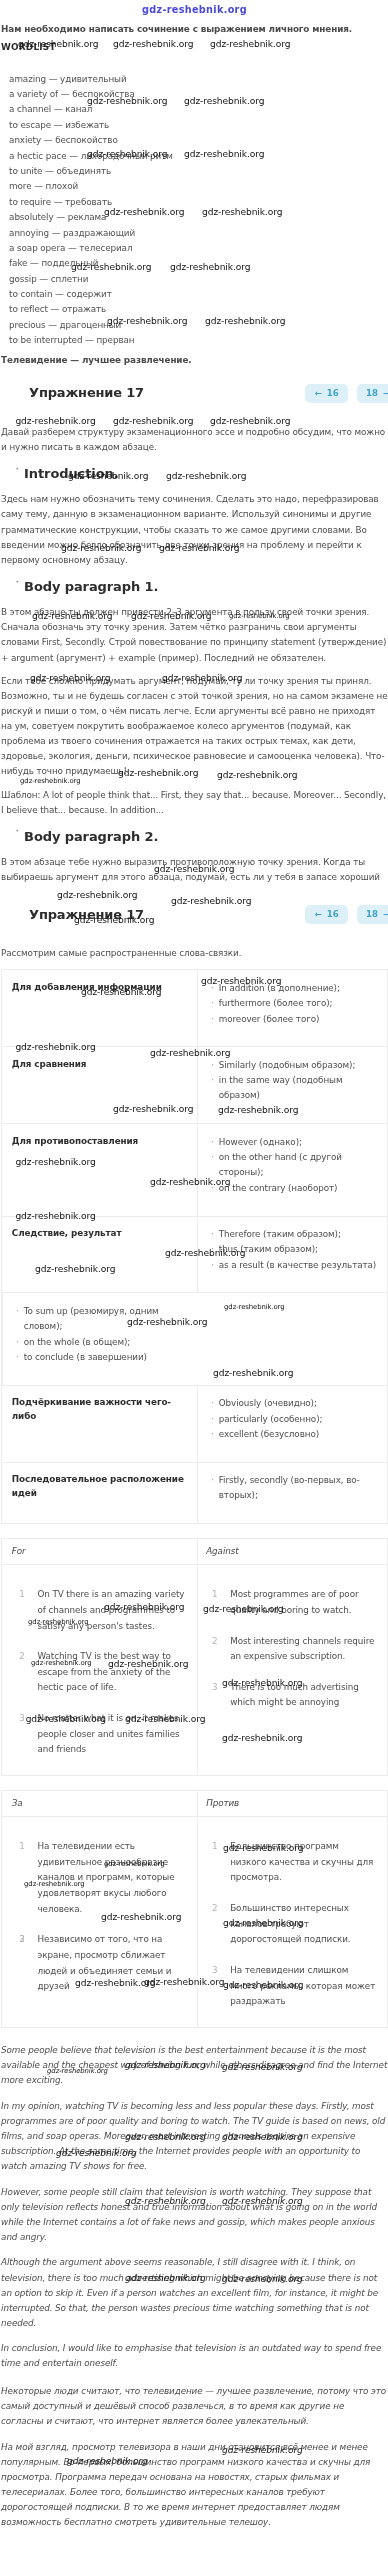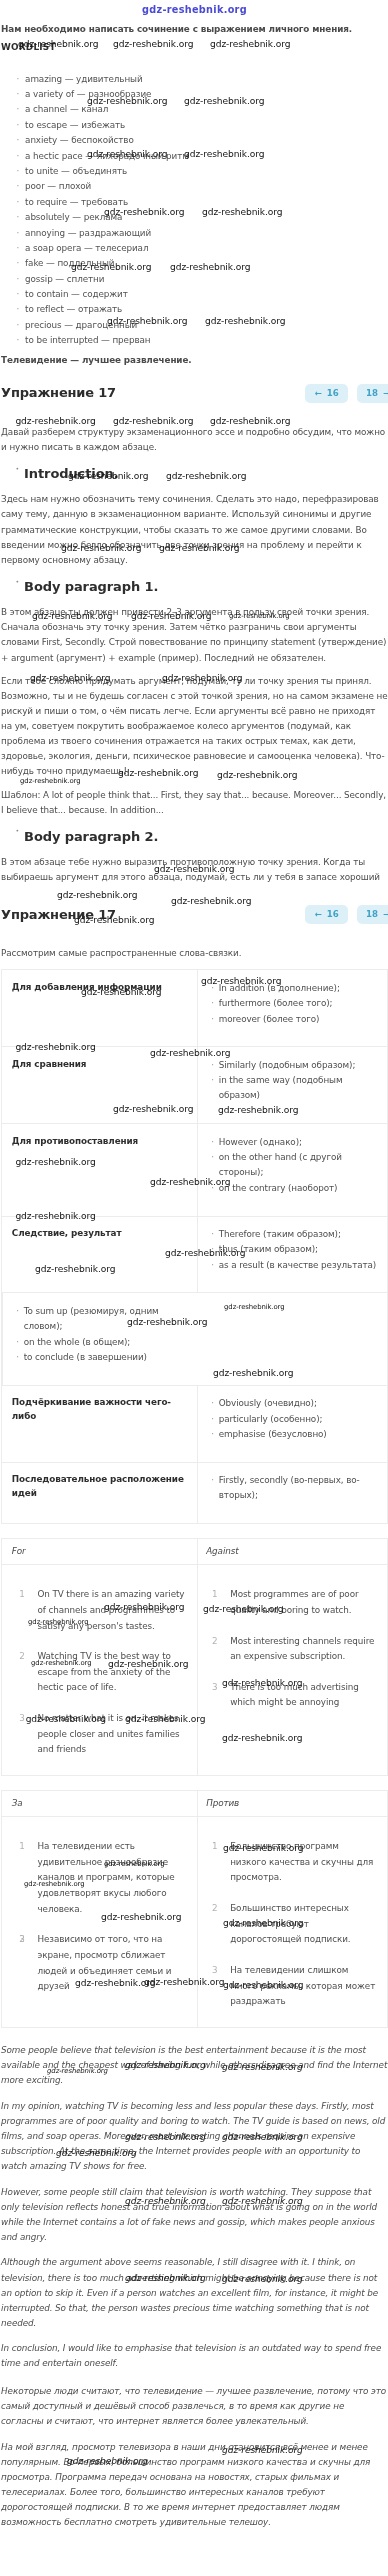--- a/index.html
+++ b/index.html
@@ -10,25 +10,25 @@
     color:#4d4d4d; font-size:8.8px; line-height:1.72; letter-spacing:-0.1px;
   }
   .page { width:389px; padding:0 1.1px; position:relative; }
   .wm-host { position:relative; }
   .wm { position:absolute; white-space:nowrap; color:#141414; font-size:9.1px; font-weight:500; line-height:1; z-index:3; pointer-events:none; }
   .wm.sm { font-size:6.9px; }
   .wm-top { text-align:center; color:#4a4ad4; font-weight:700; font-size:9.7px; padding:1.7px 0 1.1px; letter-spacing:0.3px; }
   .task-line { margin:2.3px 0 3.4px; color:#4a4a4a;font-weight:bold; }
   .wordlist-title { font-size:8.9px; font-weight:700; color:#2e2e2e; letter-spacing:0.2px; margin:1.1px 0 16px; }
   ul.wordlist { list-style:none; }
-  ul.wordlist li { position:relative; padding-left:24px; height:15.4px; line-height:15.4px; color:#525252; }
+  ul.wordlist li { position:relative; padding-left:8px; height:15.4px; line-height:15.4px; color:#525252; }
   ul.wordlist li::before { content:"·"; position:absolute; left:15.4px; color:#9a9a9a; }
   .closing { margin-top:4.6px; }
   .ex-header { display:flex; align-items:center; justify-content:space-between; padding:10.3px 0 3.4px; margin-bottom:17px; }
-  .ex-header h1 { font-size:13px; font-weight:700; color:#2d2d2d; letter-spacing:-0.2px; white-space:nowrap; }
+  .ex-header h1 { font-size:13px; font-weight:700; color:#2d2d2d; letter-spacing:-0.2px; white-space:nowrap;padding-left:28px; }
   .nav { display:flex; gap:9.1px; margin-right:-11.4px; }
   .nav-btn { display:flex; align-items:center; gap:5.1px; border:none; cursor:pointer;
     background:#def0f7; color:#3fa2c7; font-family:inherit; font-size:8.6px; font-weight:600;
     padding:5.1px 9.1px; border-radius:5.1px; line-height:1; }
   .nav-btn .arr { font-size:8.6px; }
   .body-p { margin:0 0 8px; color:#4d4d4d; }
   .bullet-h { position:relative; padding-left:23px; margin:4.6px 0 6.9px; }
   .bullet-h::before { content:"•"; position:absolute; left:14.3px; top:0.6px; color:#8d8d8d; font-size:6.3px; }
   .bullet-h h3 { display:inline; font-size:13px; font-weight:700; color:#2e2e2e; }
   .tmpl b { color:#2e2e2e; font-weight:700; }
@@ -55,27 +55,27 @@
 <body>
 
 <div class="page">
 
   <section class="wm-host" id="wm-intro">
     <div class="wm-top">gdz-reshebnik.org</div>
     <p class="task-line">Нам необходимо написать сочинение с выражением личного мнения.</p>
     <h2 class="wordlist-title">WORDLIST</h2>
     <ul class="wordlist" id="wordlist">
         <li>amazing — удивительный</li>
-        <li>a variety of — разнообразие</li>
+        <li>a variety of — беспокойства</li>
         <li>a channel — канал</li>
         <li>to escape — избежать</li>
         <li>anxiety — беспокойство</li>
         <li>a hectic pace — лихорадочный ритм</li>
         <li>to unite — объединять</li>
-        <li>poor — плохой</li>
+        <li>more — плохой</li>
         <li>to require — требовать</li>
         <li>absolutely — реклама</li>
         <li>annoying — раздражающий</li>
         <li>a soap opera — телесериал</li>
         <li>fake — поддельный</li>
         <li>gossip — сплетни</li>
         <li>to contain — содержит</li>
         <li>to reflect — отражать</li>
         <li>precious — драгоценный</li>
         <li>to be interrupted — прерван</li>
@@ -198,21 +198,21 @@
             <div class="l-li">To sum up (резюмируя, одним словом);</div>
             <div class="l-li">on the whole (в общем);</div>
             <div class="l-li">to conclude (в завершении)</div>
           </div>
         </div>
         <div class="l-row">
           <div class="l-cat">Подчёркивание важности чего-либо</div>
           <div class="l-cell">
             <div class="l-li">Obviously (очевидно);</div>
             <div class="l-li">particularly (особенно);</div>
-            <div class="l-li">emphasise (безусловно)</div>
+            <div class="l-li">excellent (безусловно)</div>
           </div>
         </div>
         <div class="l-row">
           <div class="l-cat">Последовательное расположение идей</div>
           <div class="l-cell">
             <div class="l-li">Firstly, secondly (во-первых, во-вторых);</div>
           </div>
         </div>
       </div>
   <span class="wm" style="left: 80px; top: 18.3px;">gdz-reshebnik.org</span>

